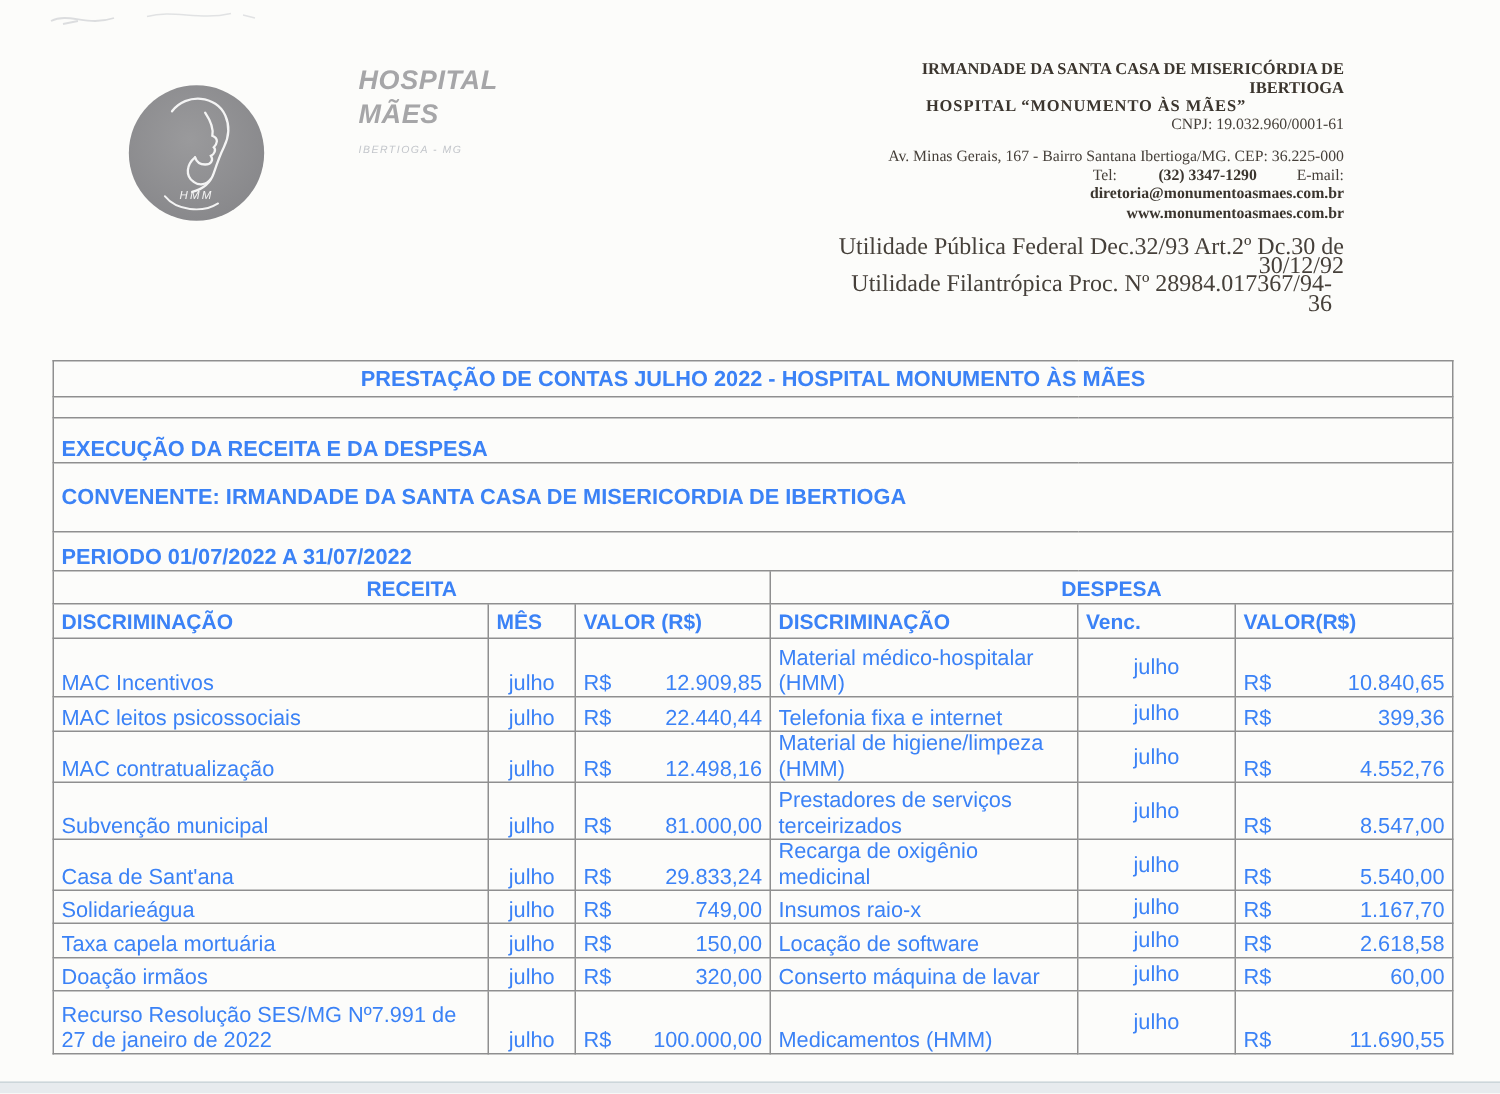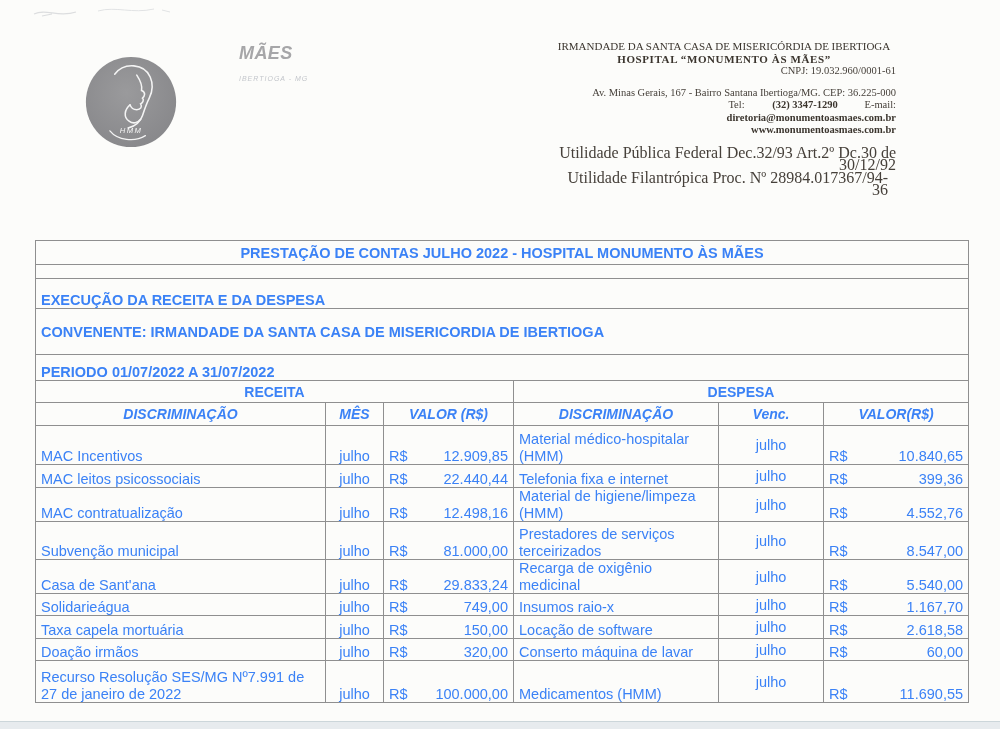--- a/index.html
+++ b/index.html
@@ -25,21 +25,21 @@
   .brand-sub{
     font-size:7px;font-weight:normal;color:#c3c6cb;
     letter-spacing:1px;margin-top:3px;filter:blur(.4px);
   }
   
   .letterhead{
     position:absolute;top:40px;left:552px;width:344px;
     font-family:"Liberation Serif","DejaVu Serif",serif;
     color:#46403a;font-size:10.5px;line-height:12.5px;
   }
-  .lh-org{font-weight:normal;text-align:center;font-size:11px;color:#3b352e;}
+  .lh-org{font-weight:bold;text-align:right;font-size:11px;color:#3b352e;}
   .lh-hospital{font-weight:bold;text-align:center;font-size:11px;letter-spacing:.6px;color:#3b352e;}
   .lh-cnpj{text-align:right;margin-bottom:9px;}
   .lh-address{text-align:right;}
   .lh-contact{text-align:right;}
   .lh-bold{font-weight:bold;color:#3b352e;margin-left:25px;}
   .lh-email-label{margin-left:24px;}
   .lh-website{text-align:right;font-weight:bold;color:#3b352e;margin-bottom:10px;}
   .lh-util{text-align:right;font-size:16px;}
   .lh-util2{padding-right:8px;}
   
@@ -47,21 +47,21 @@
     position:absolute;left:35px;top:240px;width:933px;
     border-collapse:collapse;table-layout:fixed;
     color:#3b82f6;font-size:14.5px;
   }
   table.statement td{border:1px solid #8f8f8f;padding:0 5px;overflow:hidden;}
   .cell-title{text-align:center;font-weight:bold;vertical-align:middle;font-size:14.5px;}
   .cell-empty{padding:0;}
   .cell-section{font-weight:bold;vertical-align:bottom;padding:0 5px 4px 6px;}
   .cell-conv{vertical-align:middle;padding-left:6px;}
   .cell-group{text-align:center;font-weight:bold;vertical-align:middle;font-size:14px;}
-  .cell-colhdr{text-align:center;font-weight:bold;vertical-align:middle;font-size:14px;font-style:italic;}
+  .cell-colhdr{font-weight:bold;vertical-align:middle;font-size:14px;}
   td.desc{vertical-align:bottom;padding:1px 4px 3px 6px;line-height:16.5px;}
   td.mes{text-align:center;vertical-align:bottom;padding-bottom:3px;}
   td.venc{text-align:center;vertical-align:middle;}
   td.val{vertical-align:bottom;padding:0 8px 2px 8px;}
   .valwrap{display:flex;justify-content:space-between;align-items:flex-end;}
 </style>
 </head>
 <body>
 
 <svg class="smudge" width="160" height="30" viewBox="0 0 160 30">
@@ -80,20 +80,21 @@
   <g stroke="#f4f4f4" stroke-width="1.6" fill="none" stroke-linecap="round">
     <path d="M33 21 C 43 8 64 10 70 24 C 74 33 72 40 69 46 C 66 52 64 58 62 64 C 60 70 55 75 47 77"></path>
     <path d="M56 22 C 60 28 62 33 61 38 C 66 40 64 44 62 46 C 64 48 62 51 60 52 C 62 55 60 58 56 58 C 52 58 50 56 49 53"></path>
     <path d="M49 53 C 43 58 42 66 48 70 C 52 73 57 72 60 68"></path>
     <path d="M28 80 C 36 90 54 92 65 85" stroke-width="1.3"></path>
   </g>
   <text x="50" y="82" text-anchor="middle" font-size="8" font-style="italic" letter-spacing="1.5" fill="#f4f4f4" font-family="Liberation Sans, sans-serif">HMM</text>
 </svg>
 
 <div class="brand">
+  <div>HOSPITAL</div>
   <div>MÃES</div>
   <div class="brand-sub">IBERTIOGA - MG</div>
 </div>
 
 <div class="letterhead">
   <div class="lh-org">IRMANDADE DA SANTA CASA DE MISERICÓRDIA DE IBERTIOGA</div>
   <div class="lh-hospital">HOSPITAL “MONUMENTO ÀS MÃES”</div>
   <div class="lh-cnpj">CNPJ: 19.032.960/0001-61</div>
   <div class="lh-address">Av. Minas Gerais, 167 - Bairro Santana  Ibertioga/MG. CEP: 36.225-000</div>
   <div class="lh-contact">

